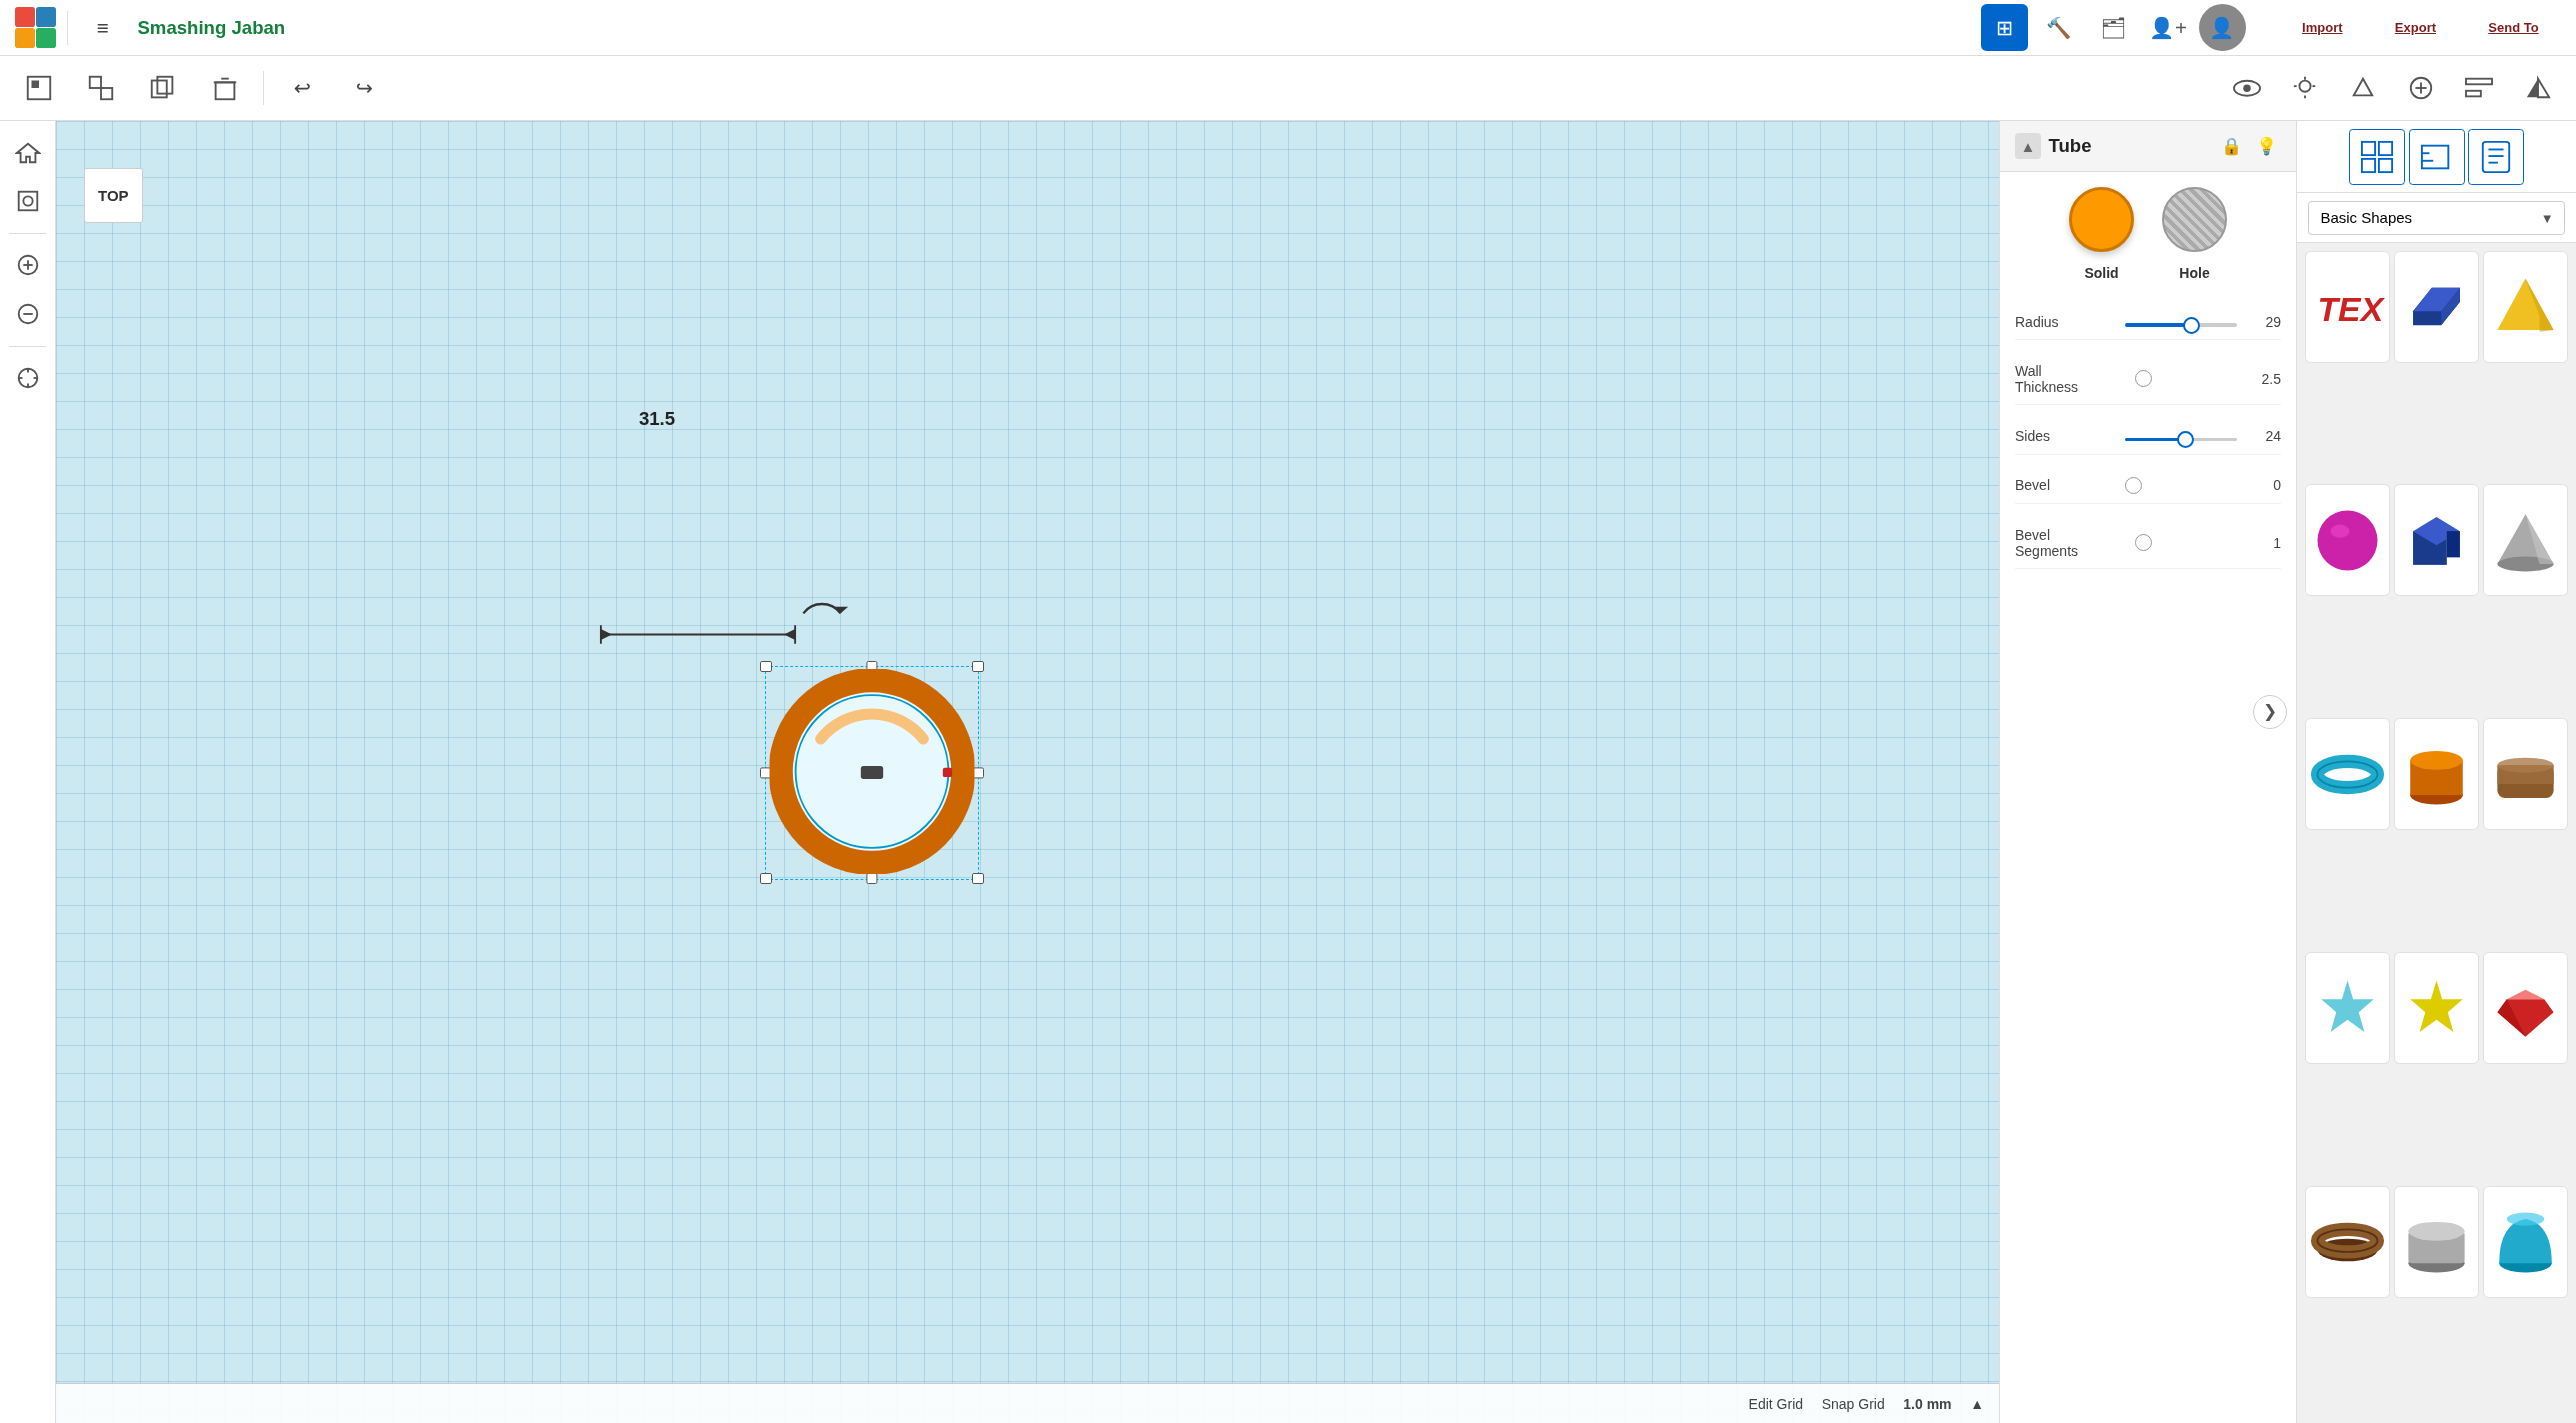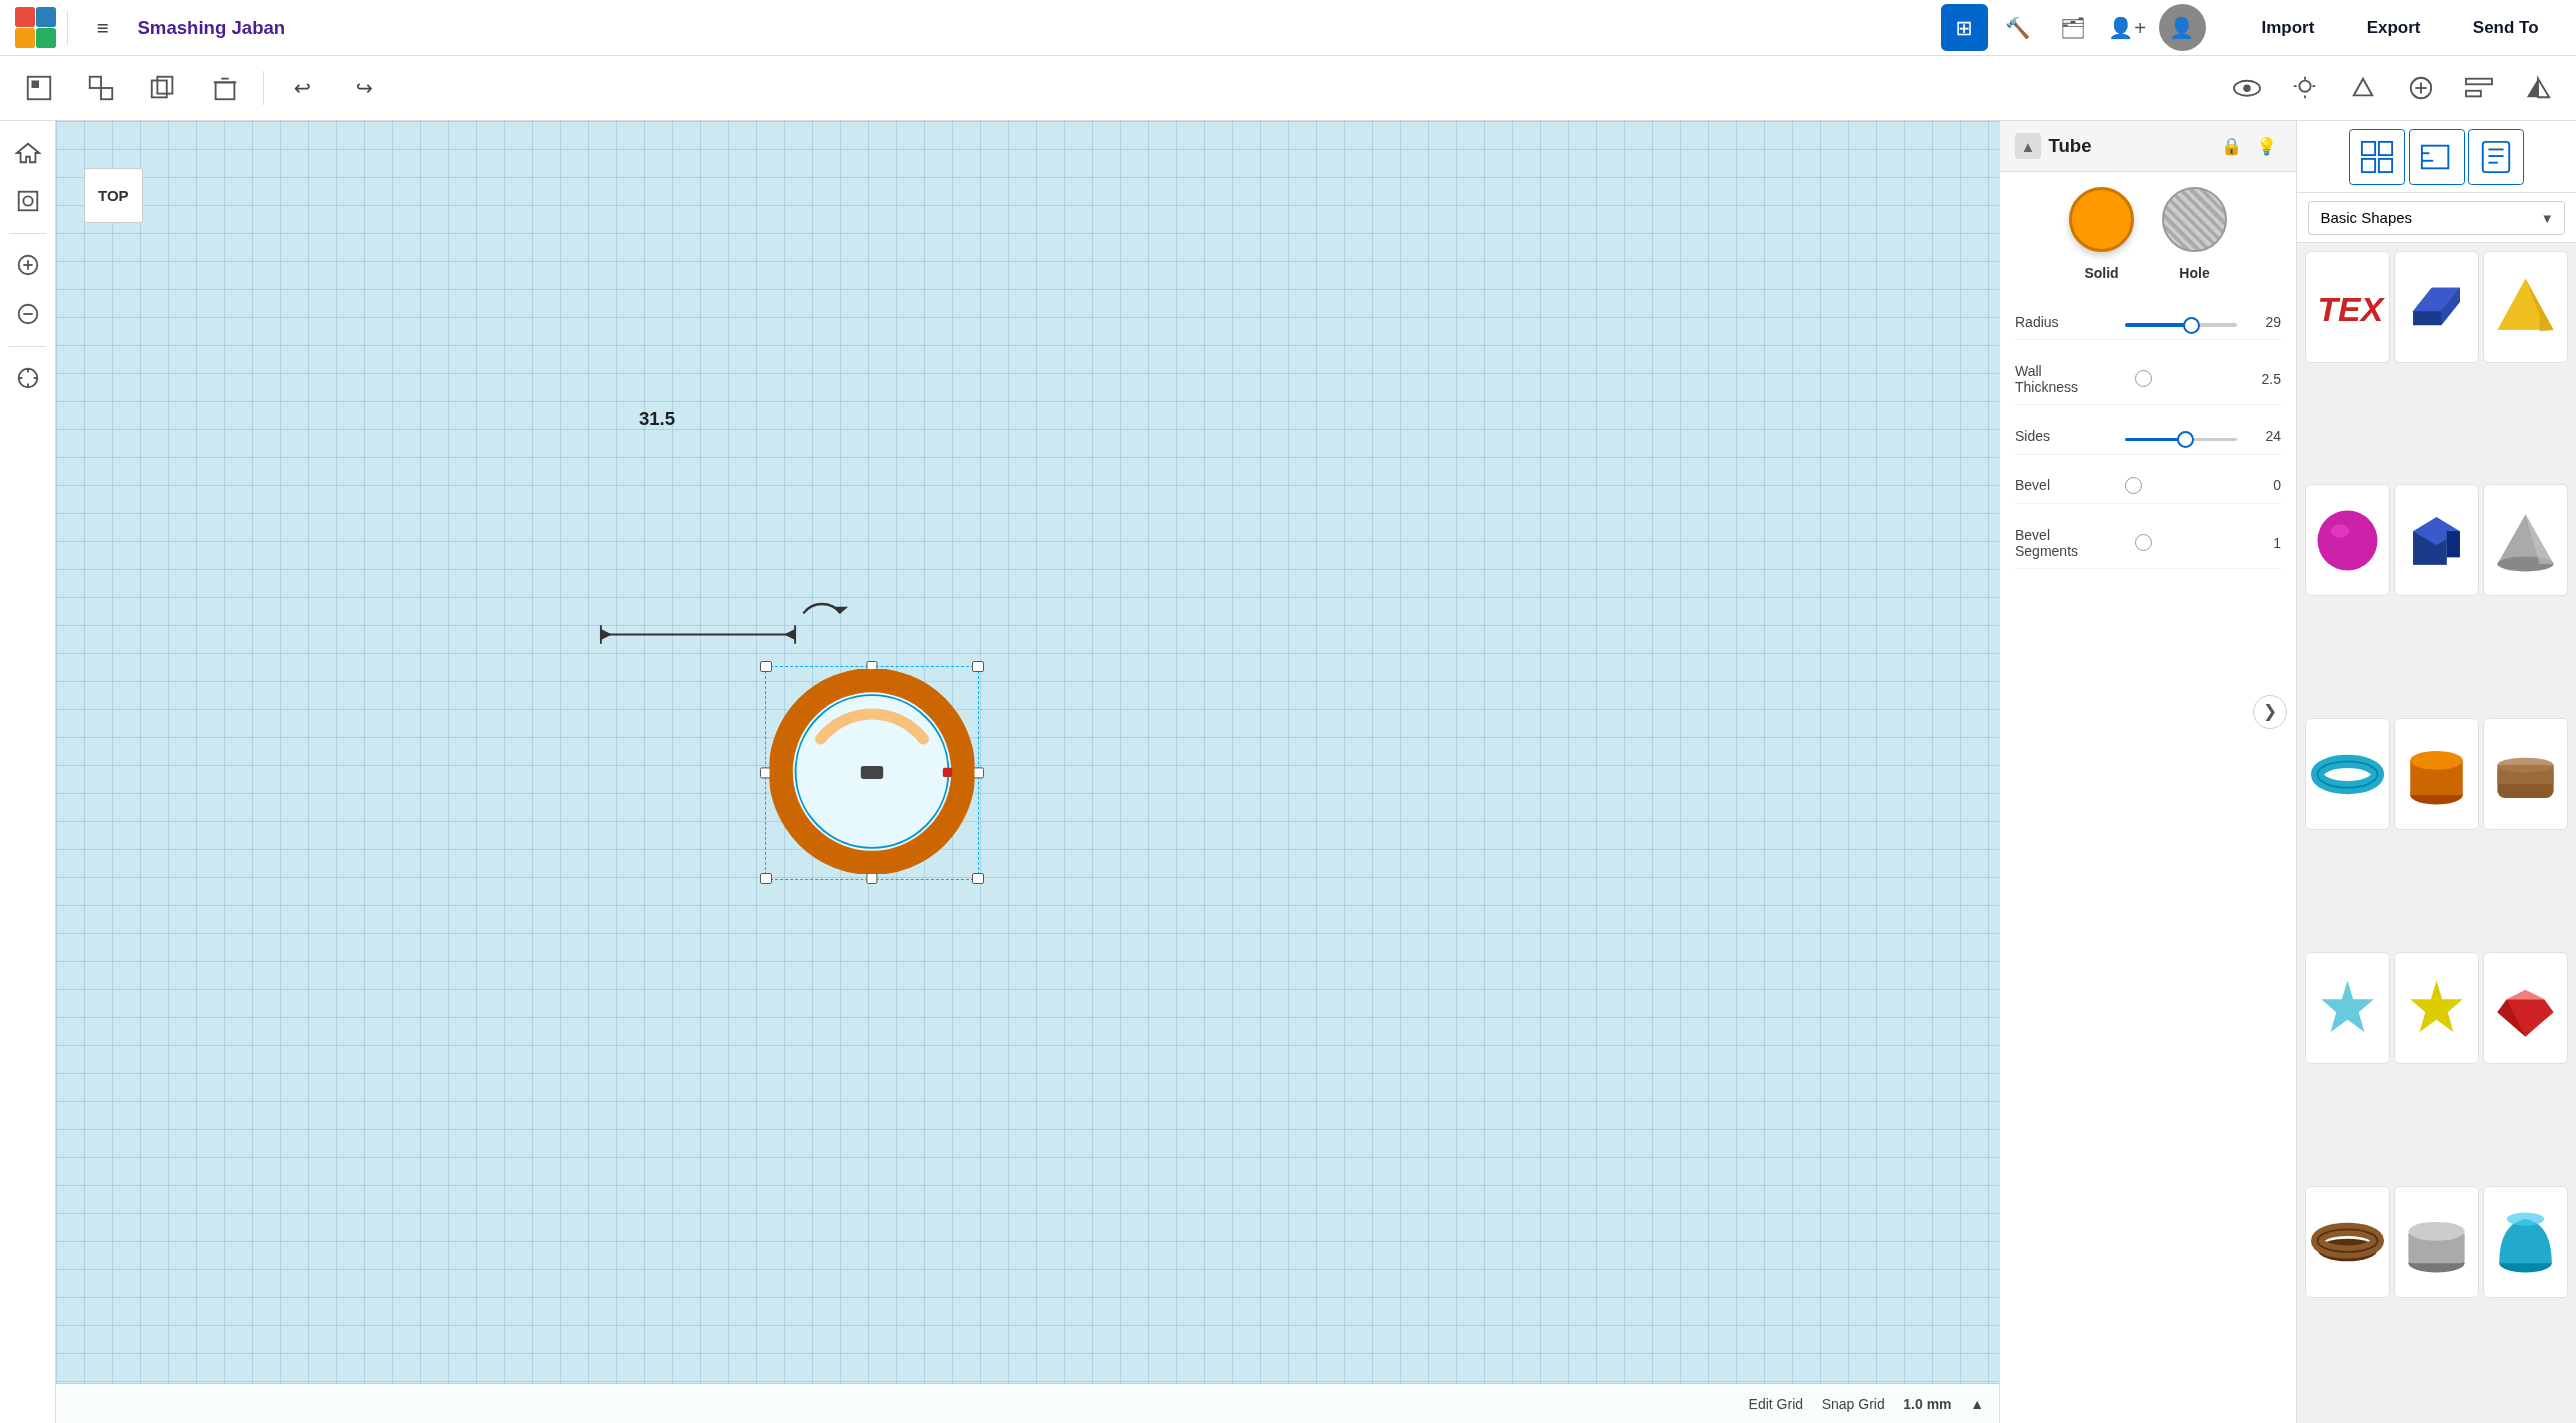--- a/index.html
+++ b/index.html
@@ -15,21 +15,21 @@
       padding: 0 15px;
       gap: 11.2px;
       flex-shrink: 0;
     }
     #tinkercad-logo {
       width: 41px; height: 41px;
       display: grid; grid-template-columns: 1fr 1fr; gap: 1.9px;
       flex-shrink: 0;
     }
     .logo-cell { border-radius: 2.8px; }
-    #topbar-title { font-size: 18.6px; font-weight: bold; color: #4c1d95; flex: 1; }
+    #topbar-title { font-size: 18.6px; font-weight: bold; color: #15803d; flex: 1; }
     #topbar-right { display: flex; align-items: center; gap: 7.5px; }
     .topbar-icon-btn {
       width: 47px; height: 47px;
       display: flex; align-items: center; justify-content: center;
       border-radius: 5.6px; cursor: pointer; font-size: 20.5px;
       border: none; background: transparent;
     }
     .topbar-icon-btn.active { background: #0066cc; color: white; }
     .topbar-icon-btn:not(.active) { color: #555; }
 
@@ -50,23 +50,23 @@
       font-size: 20.5px; color: #444; cursor: pointer;
       border: none; background: transparent; border-radius: 3.7px;
     }
     .toolbar-separator { width: 0.9px; height: 34px; background: #ddd; }
     #toolbar-right {
       margin-left: auto;
       display: flex; align-items: center; gap: 11.2px;
     }
     .action-btn {
       padding: 9.3px 22.4px;
-      font-size: 17px; font-weight: bold;
+      font-size: 13px; font-weight: bold;
       border: none; border-radius: 3.7px; cursor: pointer;
-      background: transparent; color: #0f172a;
+      background: transparent; color: #7f1d1d; text-decoration: underline;
     }
 
     
     #main {
       flex: 1;
       display: flex;
       overflow: hidden;
     }
 
     

